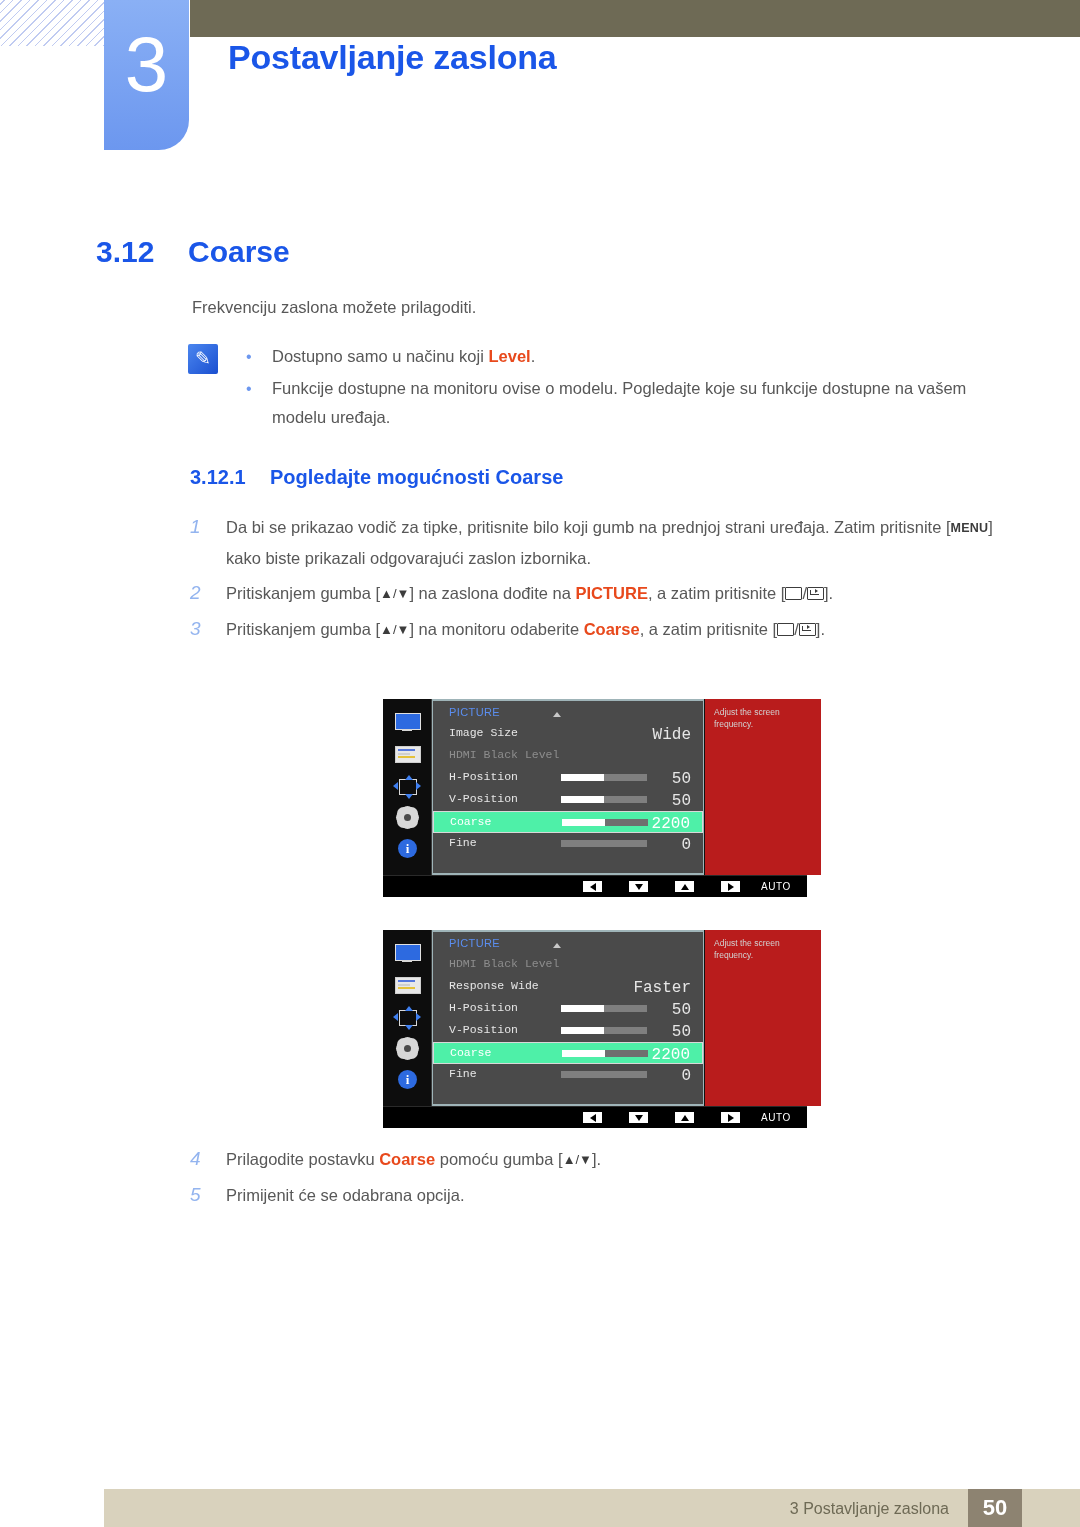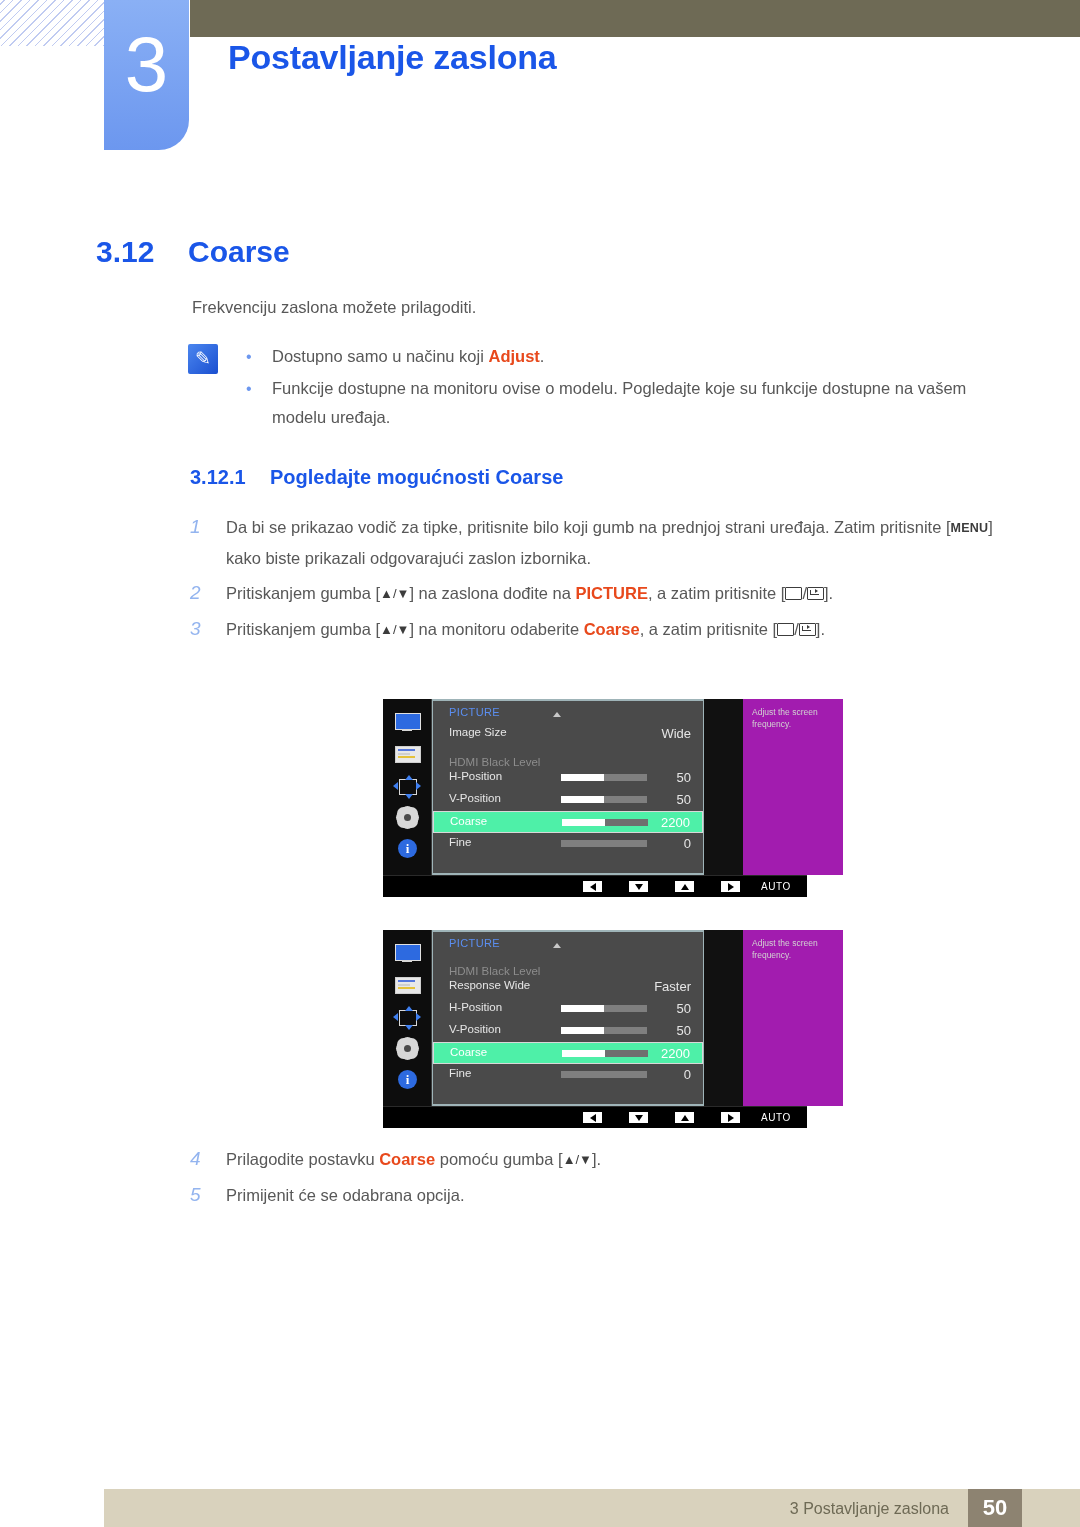--- a/index.html
+++ b/index.html
@@ -312,38 +312,39 @@
     left: 120px; top: 11px;
     width: 0; height: 0;
     border-left: 4px solid transparent;
     border-right: 4px solid transparent;
     border-bottom: 5px solid #c8c8c8;
   }
   .osd-rows {
     position: absolute;
     left: 0; top: 22px;
     width: 100%;
+    font-family: Liberation Mono, monospace;
   }
   .osd-row {
     position: relative;
     height: 22px;
     padding: 0 0 0 16px;
     box-sizing: border-box;
   }
   .osd-row .lbl {
     position: absolute;
     left: 16px; top: 3px;
     font-size: 11.5px;
     color: #e6e6e6;
   }
-  .osd-row.dim .lbl { color: #8d8d8d; margin-top: 8px; }
+  .osd-row.dim .lbl { color: #8d8d8d; }
   .osd-row .val {
     position: absolute;
     right: 12px; top: 3px;
-    font-size: 13px;
+    font-size: 16px;
     color: #e6e6e6;
     text-align: left;
   }
   .osd-row .bar {
     position: absolute;
     left: 128px; top: 7px;
     width: 86px; height: 7px;
     background: #7f7f7f;
   }
   .osd-row .bar .fill {
@@ -356,23 +357,22 @@
     border: 1px solid #d8d8d8;
     box-sizing: border-box;
   }
   .osd-row.hl .lbl { color: #ffffff; }
   .osd-row.hl .val { color: #ffffff; }
   .osd-row.hl .bar { background: #6f6f6f; }
 
   .osd-help {
     position: absolute;
     left: 322px; top: 0;
-    width: 100px; height: 100%;
-    background: #a21caf;
-    margin-left: 38px;
+    width: 116px; height: 100%;
+    background: #b91c1c;
   }
   .osd-help .txt {
     position: absolute;
     left: 9px; top: 8px;
     width: 88px;
     font-size: 8.5px;
     line-height: 11.5px;
     color: #d2d2d2;
   }
 
@@ -447,21 +447,21 @@
   <span class="num">3.12</span><span>Coarse</span>
 </div>
 
 <div class="intro">Frekvenciju zaslona možete prilagoditi.</div>
 
 <div class="note-icon">
   <div class="glyph">✎</div>
 </div>
 <div class="note-list">
   <div class="note-item">
-    <span class="bullet">•</span><span>Dostupno samo u načinu koji </span><span class="accent">Adjust</span><span>.</span>
+    <span class="bullet">•</span><span>Dostupno samo u načinu koji </span><span class="accent">Level</span><span>.</span>
   </div>
   <div class="note-item">
     <span class="bullet">•</span><span>Funkcije dostupne na monitoru ovise o modelu. Pogledajte koje su funkcije dostupne na vašem modelu uređaja.</span>
   </div>
 </div>
 
 <div class="subsec-h">
   <span class="num">3.12.1</span><span>Pogledajte mogućnosti Coarse</span>
 </div>
 

